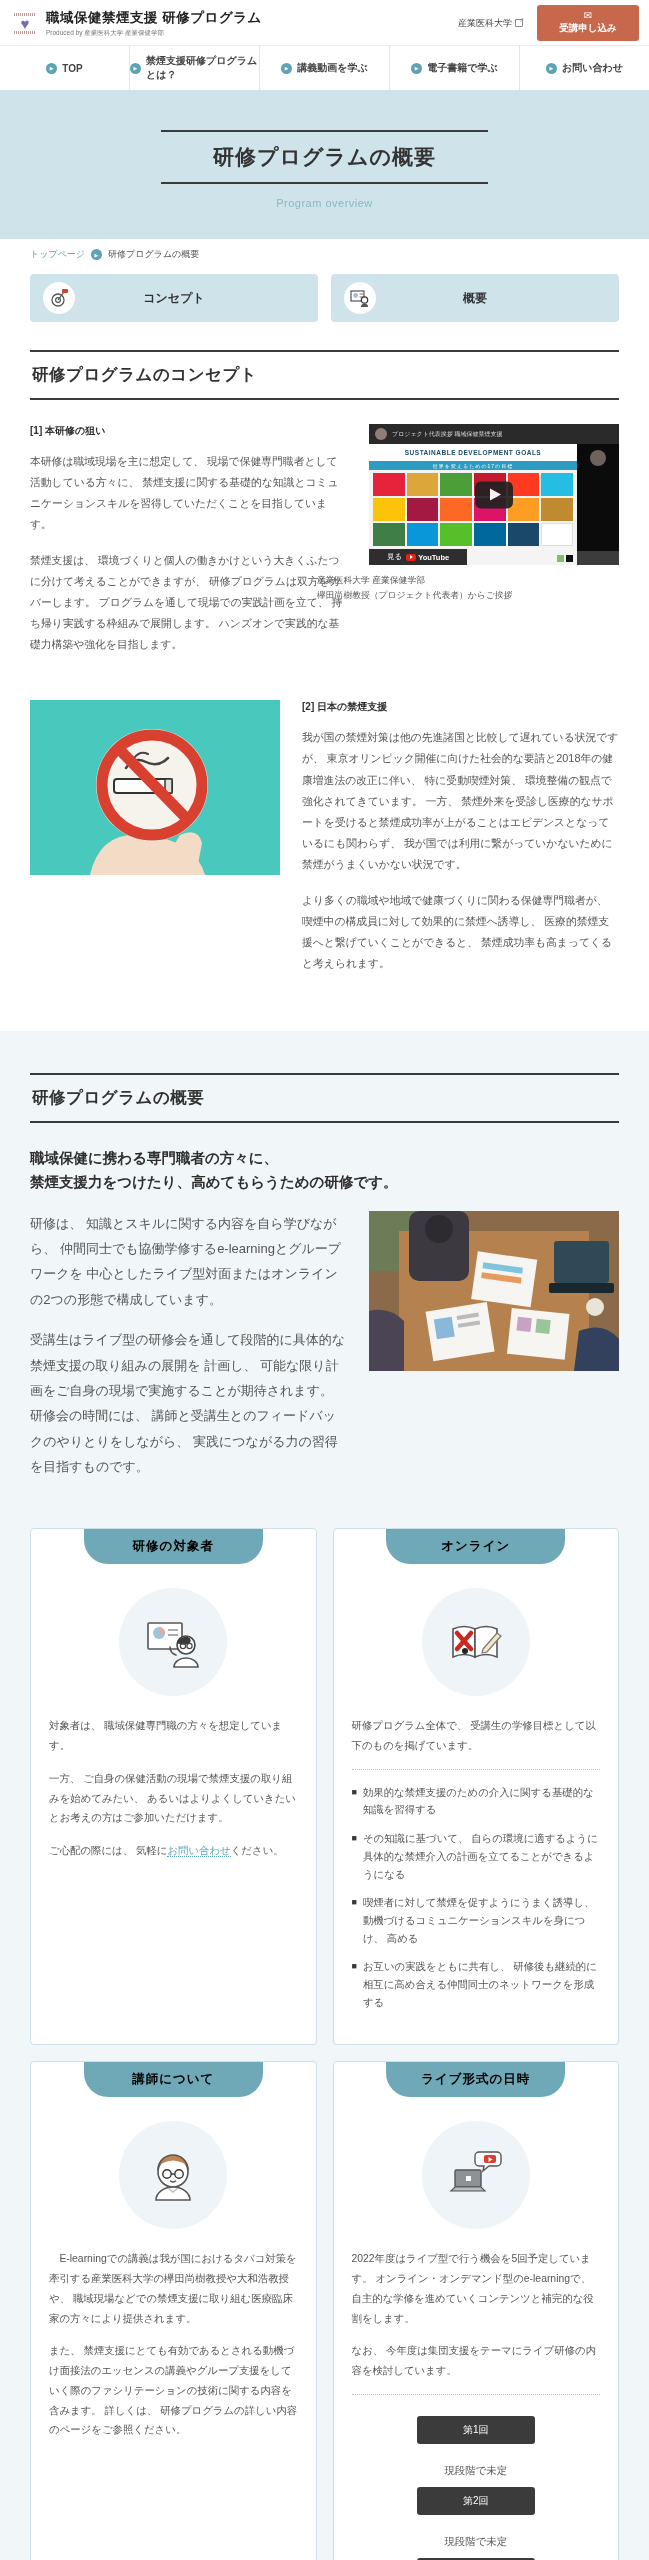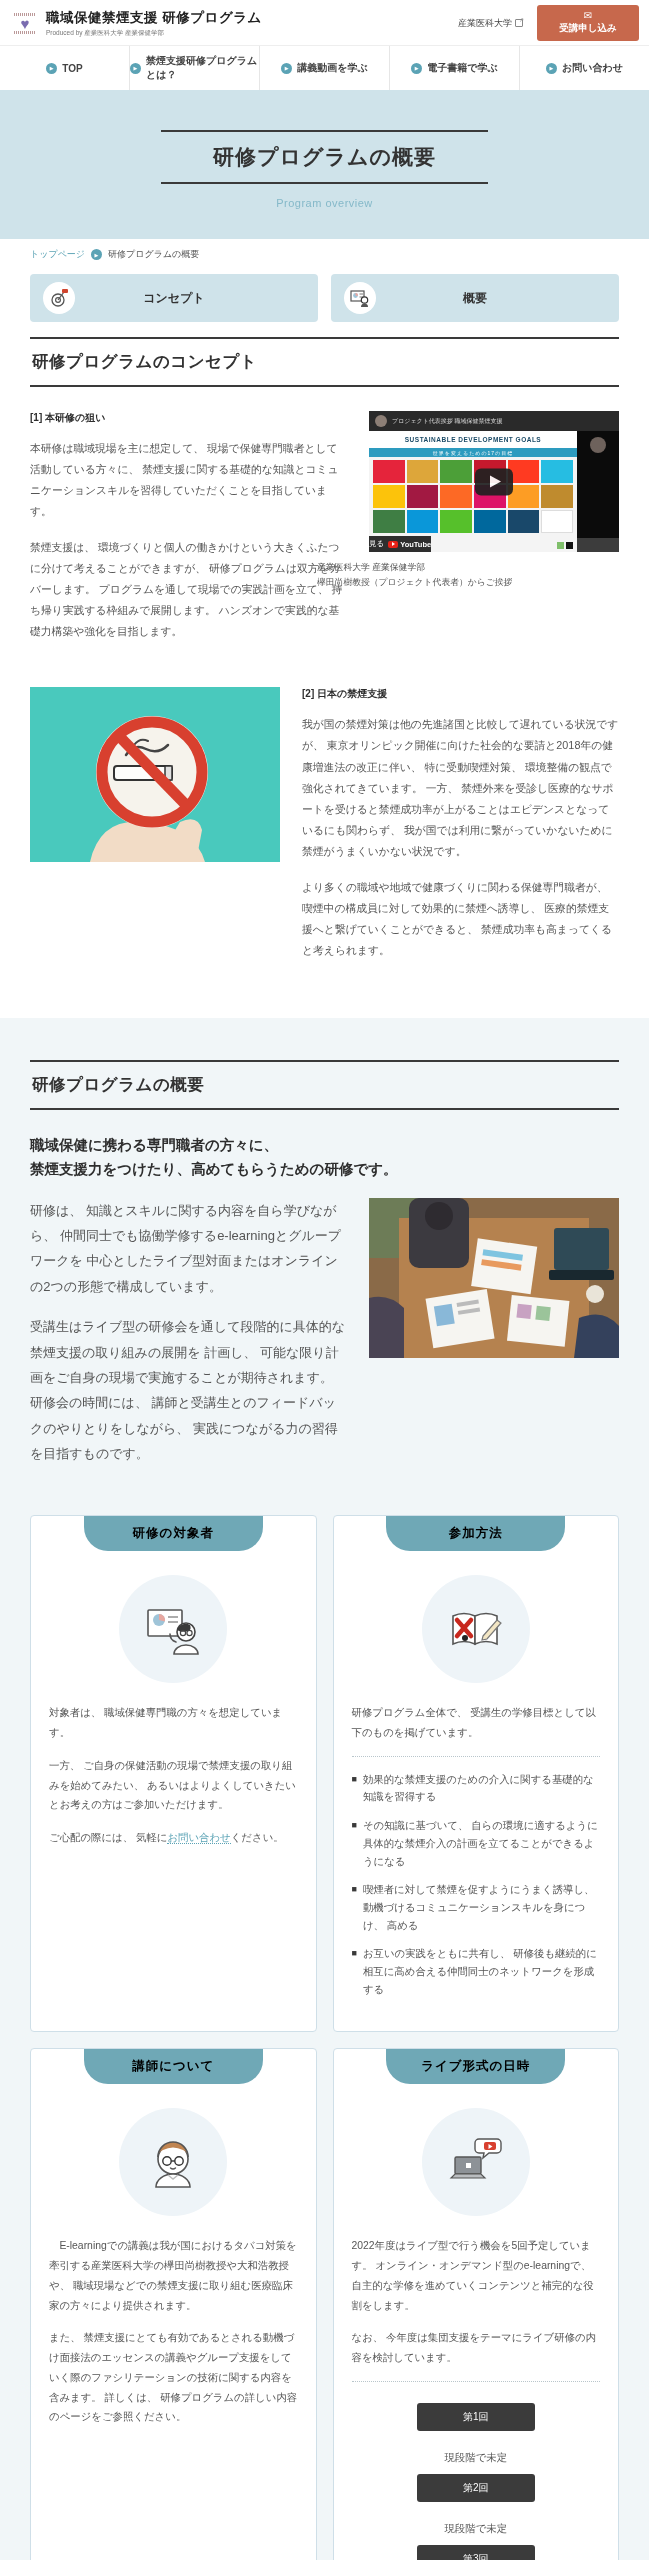--- a/index.html
+++ b/index.html
@@ -32,21 +32,21 @@
 
   
   .hero { background:#cfe3ea; text-align:center; padding:40px 0 30px; }
   .hero-title { display:inline-block; border-top:2px solid #3a3a3a; border-bottom:2px solid #3a3a3a; padding:11px 52px; font-size:21px; font-weight:bold; color:#333; letter-spacing:1px; }
   .hero-sub { margin-top:13px; font-size:11px; color:#85b9c9; letter-spacing:.5px; }
 
   
   .breadcrumb { display:flex; align-items:center; gap:6px; padding:9px 30px 7px; font-size:9px; }
   .breadcrumb a { color:#5ba3b5; }
   .breadcrumb .cur { color:#555; }
-  .quick-links { display:flex; gap:13px; margin:6px 30px 15px;text-align:center; }
+  .quick-links { display:flex; gap:13px; margin:6px 30px 28px;text-align:center; }
   .ql { flex:1; background:#cfe3ea; border-radius:4px; height:48px; position:relative; display:flex; align-items:center; justify-content:center; }
   .ql-icon { position:absolute; left:13px; width:32px; height:32px; border-radius:50%; background:#fff; display:flex; align-items:center; justify-content:center; }
   .ql-label { font-size:12px; font-weight:bold; color:#333; }
 
   
   .content { margin:0 30px; }
   .sec-heading { font-size:16.5px; font-weight:bold; color:#333; border-top:2px solid #3a3a3a; border-bottom:2px solid #3a3a3a; padding:12px 2px; margin-bottom:24px; letter-spacing:.5px; }
   .row { display:flex; gap:22px; margin-bottom:30px; }
   .col-text { flex:1; }
   .col-text h3 { font-size:10px; font-weight:bold; margin-bottom:13px; color:#2e2e2e; }
@@ -63,21 +63,21 @@
   .sdg-poster { position:absolute; top:20px; left:0; right:42px; bottom:0; background:#f4f4f4; }
   .sdg-band { height:17px; background:#fff; display:flex; align-items:center; justify-content:center; font-size:6.5px; font-weight:bold; color:#1b4a66; letter-spacing:.5px; }
   .sdg-strip { height:9px; background:#2d9bbf; color:#fff; font-size:5px; display:flex; align-items:center; justify-content:center; letter-spacing:1px; }
   .sdg-grid { display:grid; grid-template-columns:repeat(6,1fr); gap:2px; padding:3px 4px; }
   .sdg-grid i { display:block; height:23px; }
   .t1{background:#e5243b}.t2{background:#dda63a}.t3{background:#4c9f38}.t4{background:#c5192d}.t5{background:#ff3a21}.t6{background:#26bde2}
   .t7{background:#fcc30b}.t8{background:#a21942}.t9{background:#fd6925}.t10{background:#dd1367}.t11{background:#fd9d24}.t12{background:#bf8b2e}
   .t13{background:#3f7e44}.t14{background:#0a97d9}.t15{background:#56c02b}.t16{background:#00689d}.t17{background:#19486a}.t18{background:#fff;border:1px solid #ddd}
   .vt-play { position:absolute; left:50%; top:50%; transform:translate(-50%,-50%); width:38px; height:27px; background:#212121; opacity:.92; border-radius:6px; display:flex; align-items:center; justify-content:center; }
   .vt-play::after { content:""; border-left:11px solid #fff; border-top:6.5px solid transparent; border-bottom:6.5px solid transparent; margin-left:2px; }
-  .vt-watch { position:absolute; left:0; bottom:0; background:rgba(10,10,10,.85); color:#fff; font-size:7.5px; padding:3px 0; display:flex; align-items:center; gap:4px; }
+  .vt-watch { position:absolute; left:0; bottom:0; background:rgba(10,10,10,.85); color:#fff; font-size:7.5px; padding:3px 18px; display:flex; align-items:center; gap:4px; }
   .yt-mark { color:#fff; font-weight:bold; display:flex; align-items:center; gap:2px; }
   .yt-play { width:10px; height:7px; background:#e62117; border-radius:2px; position:relative; display:inline-block; }
   .yt-play::after { content:""; position:absolute; left:3.5px; top:1.5px; border-left:3.5px solid #fff; border-top:2px solid transparent; border-bottom:2px solid transparent; }
   .vt-dots { position:absolute; right:46px; bottom:3px; display:flex; gap:2px; }
   .vt-dots i { width:7px; height:7px; display:inline-block; }
   .video-caption { margin-top:8px; font-size:8.8px; color:#555; line-height:1.65; margin-left:-52px; }
 
   
   .nosmoke-img svg { display:block; }
 
@@ -338,21 +338,21 @@
             <path d="M32 56 a12 9 0 0 1 24 0 Z" fill="#fff" stroke="#555" stroke-width="1.6"></path>
             <path d="M34 44 q-6 -2 -6 -8" fill="none" stroke="#555" stroke-width="1.6" stroke-linecap="round"></path>
           </svg>
       </div>
       <p>対象者は、 職域保健専門職の方々を想定しています。</p>
       <p>一方、 ご自身の保健活動の現場で禁煙支援の取り組みを始めてみたい、 あるいはよりよくしていきたいとお考えの方はご参加いただけます。</p>
       <p><span>ご心配の際には、 気軽に</span><a class="link">お問い合わせ</a><span>ください。</span></p>
     </div>
 
     <div class="card">
-      <div class="card-pill">参加方法</div>
+      <div class="card-pill">オンライン</div>
       <div class="card-icon">
         <svg width="62" height="62" viewBox="0 0 62 62">
             <path d="M8 18 q11 -5 22 0 l0 28 q-11 -5 -22 0 Z" fill="#fff" stroke="#555" stroke-width="1.6"></path>
             <path d="M30 18 q11 -5 22 0 l0 28 q-11 -5 -22 0 Z" fill="#fff" stroke="#555" stroke-width="1.6"></path>
             <line x1="12" y1="22" x2="26" y2="38" stroke="#c8281e" stroke-width="4.5" stroke-linecap="round"></line>
             <line x1="26" y1="22" x2="12" y2="38" stroke="#c8281e" stroke-width="4.5" stroke-linecap="round"></line>
             <path d="M38 38 l14 -16 l4 3 l-14 16 l-5 1 Z" fill="#f3e6c4" stroke="#777" stroke-width="1.2"></path>
             <circle cx="20" cy="40" r="3" fill="#222"></circle>
           </svg>
       </div>

